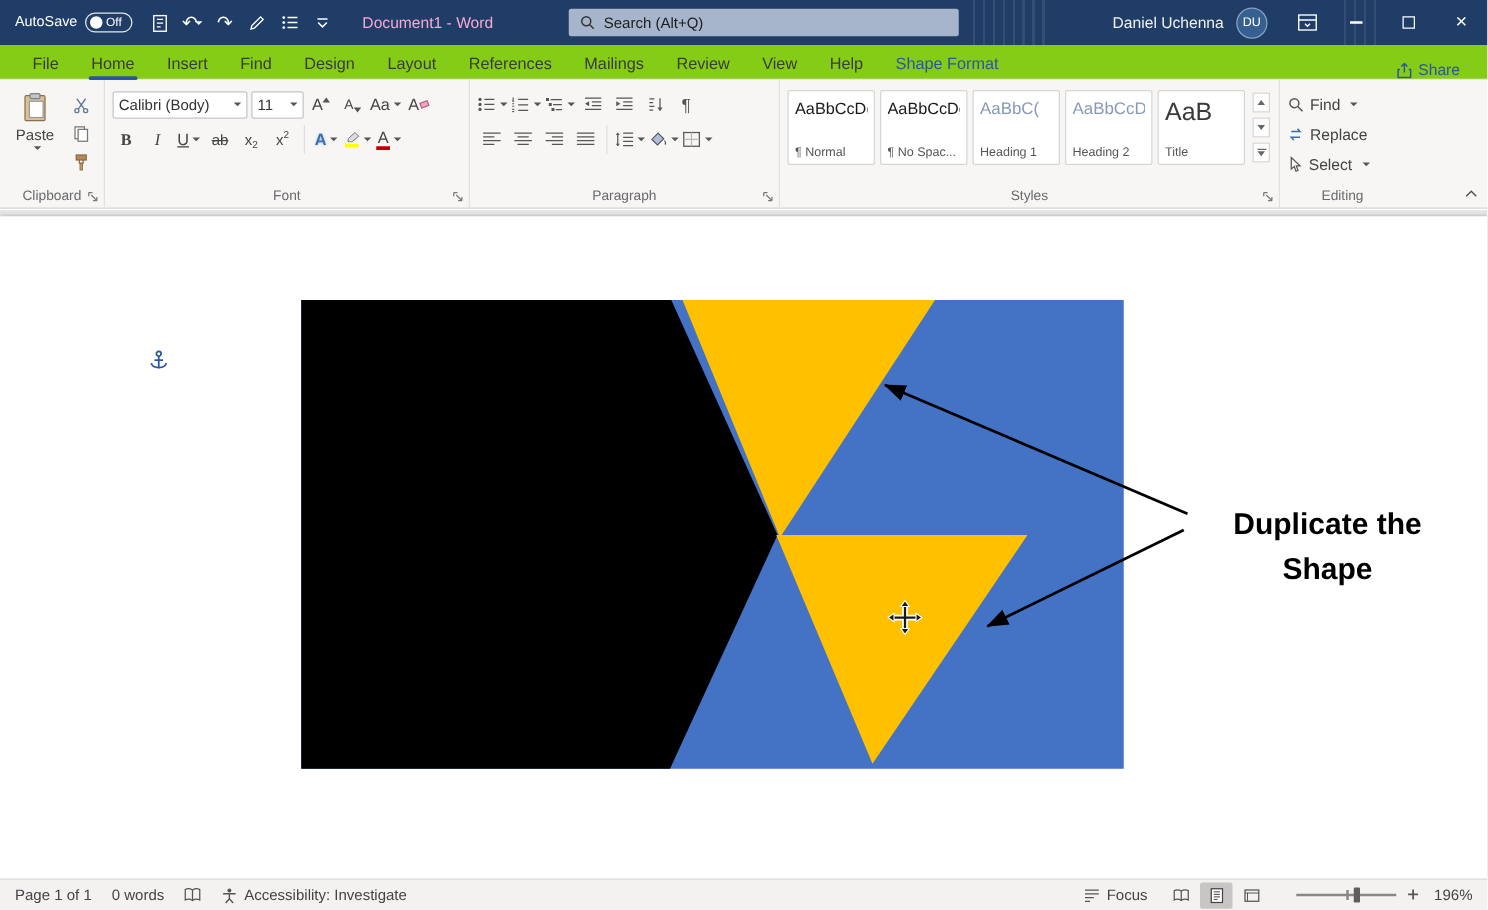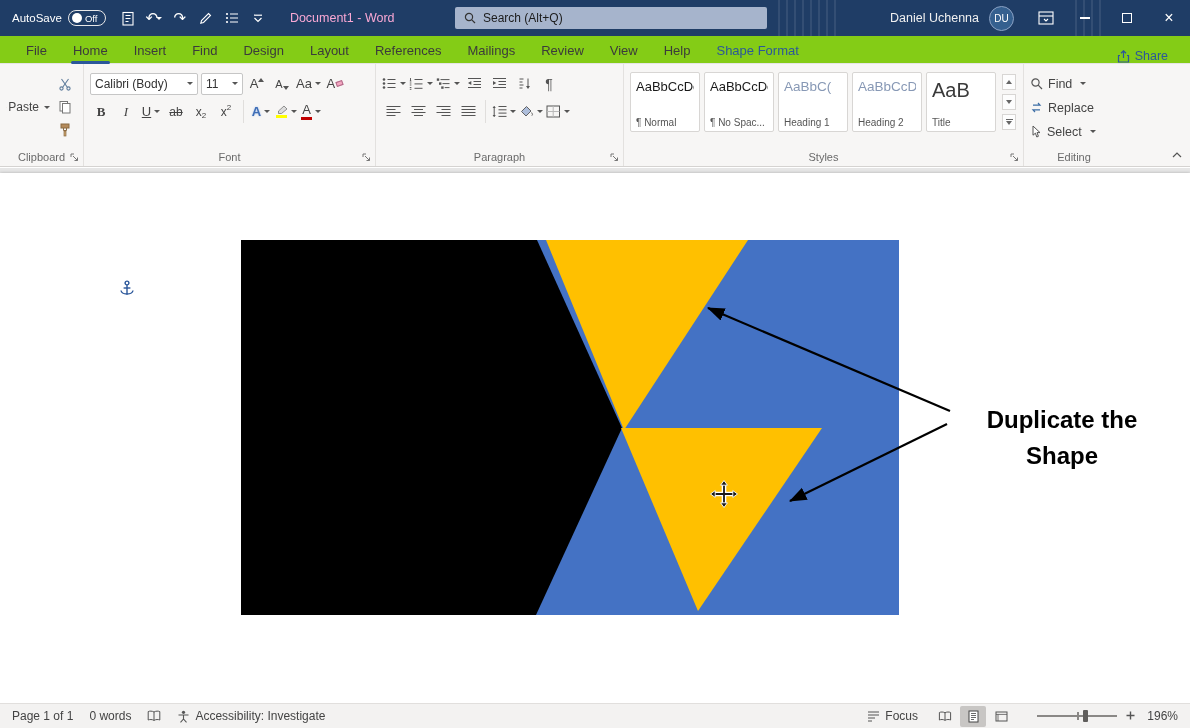--- a/index.html
+++ b/index.html
@@ -46,21 +46,21 @@
   .vsep{width:1px;align-self:stretch;background:#e0dedc;margin:1px 3px;}
   .g{font-size:13px;color:#444;}
   .sub2{font-size:8px;color:#444;position:relative;top:4px;}
   .sup2{font-size:8px;color:#444;position:relative;top:-4px;}
   .stack{display:flex;flex-direction:column;align-items:center;line-height:1;}
   .cbar{width:11px;height:3px;margin-top:1px;}
   .tri-up{width:0;height:0;border-left:3px solid transparent;border-right:3px solid transparent;border-bottom:4px solid #555;position:relative;top:-4px;}
   .tri-dn{width:0;height:0;border-left:3px solid transparent;border-right:3px solid transparent;border-top:4px solid #555;position:relative;top:4px;}
 
   .clip-body{display:flex;gap:4px;}
-  .paste{display:flex;flex-direction:row;align-items:center;width:44px;padding-top:3px;gap:2px;font-size:12px;color:#444;}
+  .paste{display:flex;flex-direction:column;align-items:center;width:44px;padding-top:3px;gap:2px;font-size:12px;color:#444;}
   .clip-col{display:flex;flex-direction:column;gap:2px;padding-top:2px;}
 
   .cards{display:flex;gap:4px;padding-top:1px;}
   .card{width:70px;height:60px;background:#fff;border:1px solid #d8d6d4;border-radius:2px;padding:6px 5px 3px;display:flex;flex-direction:column;justify-content:space-between;overflow:hidden;}
   .prev{font-size:13px;color:#1a1a1a;white-space:nowrap;overflow:hidden;}
   .prev.h{color:#8798b5;font-size:13.5px;}
   .prev.t{font-size:20px;color:#3a3a3a;}
   .cname{font-size:10px;color:#555;white-space:nowrap;overflow:hidden;}
   .gal-nav{display:flex;flex-direction:column;justify-content:space-between;height:60px;padding:2px 0;margin-left:2px;}
   .gal-btn{width:14px;height:16px;display:flex;align-items:center;justify-content:center;border:1px solid #d8d6d4;background:#fdfdfd;}

